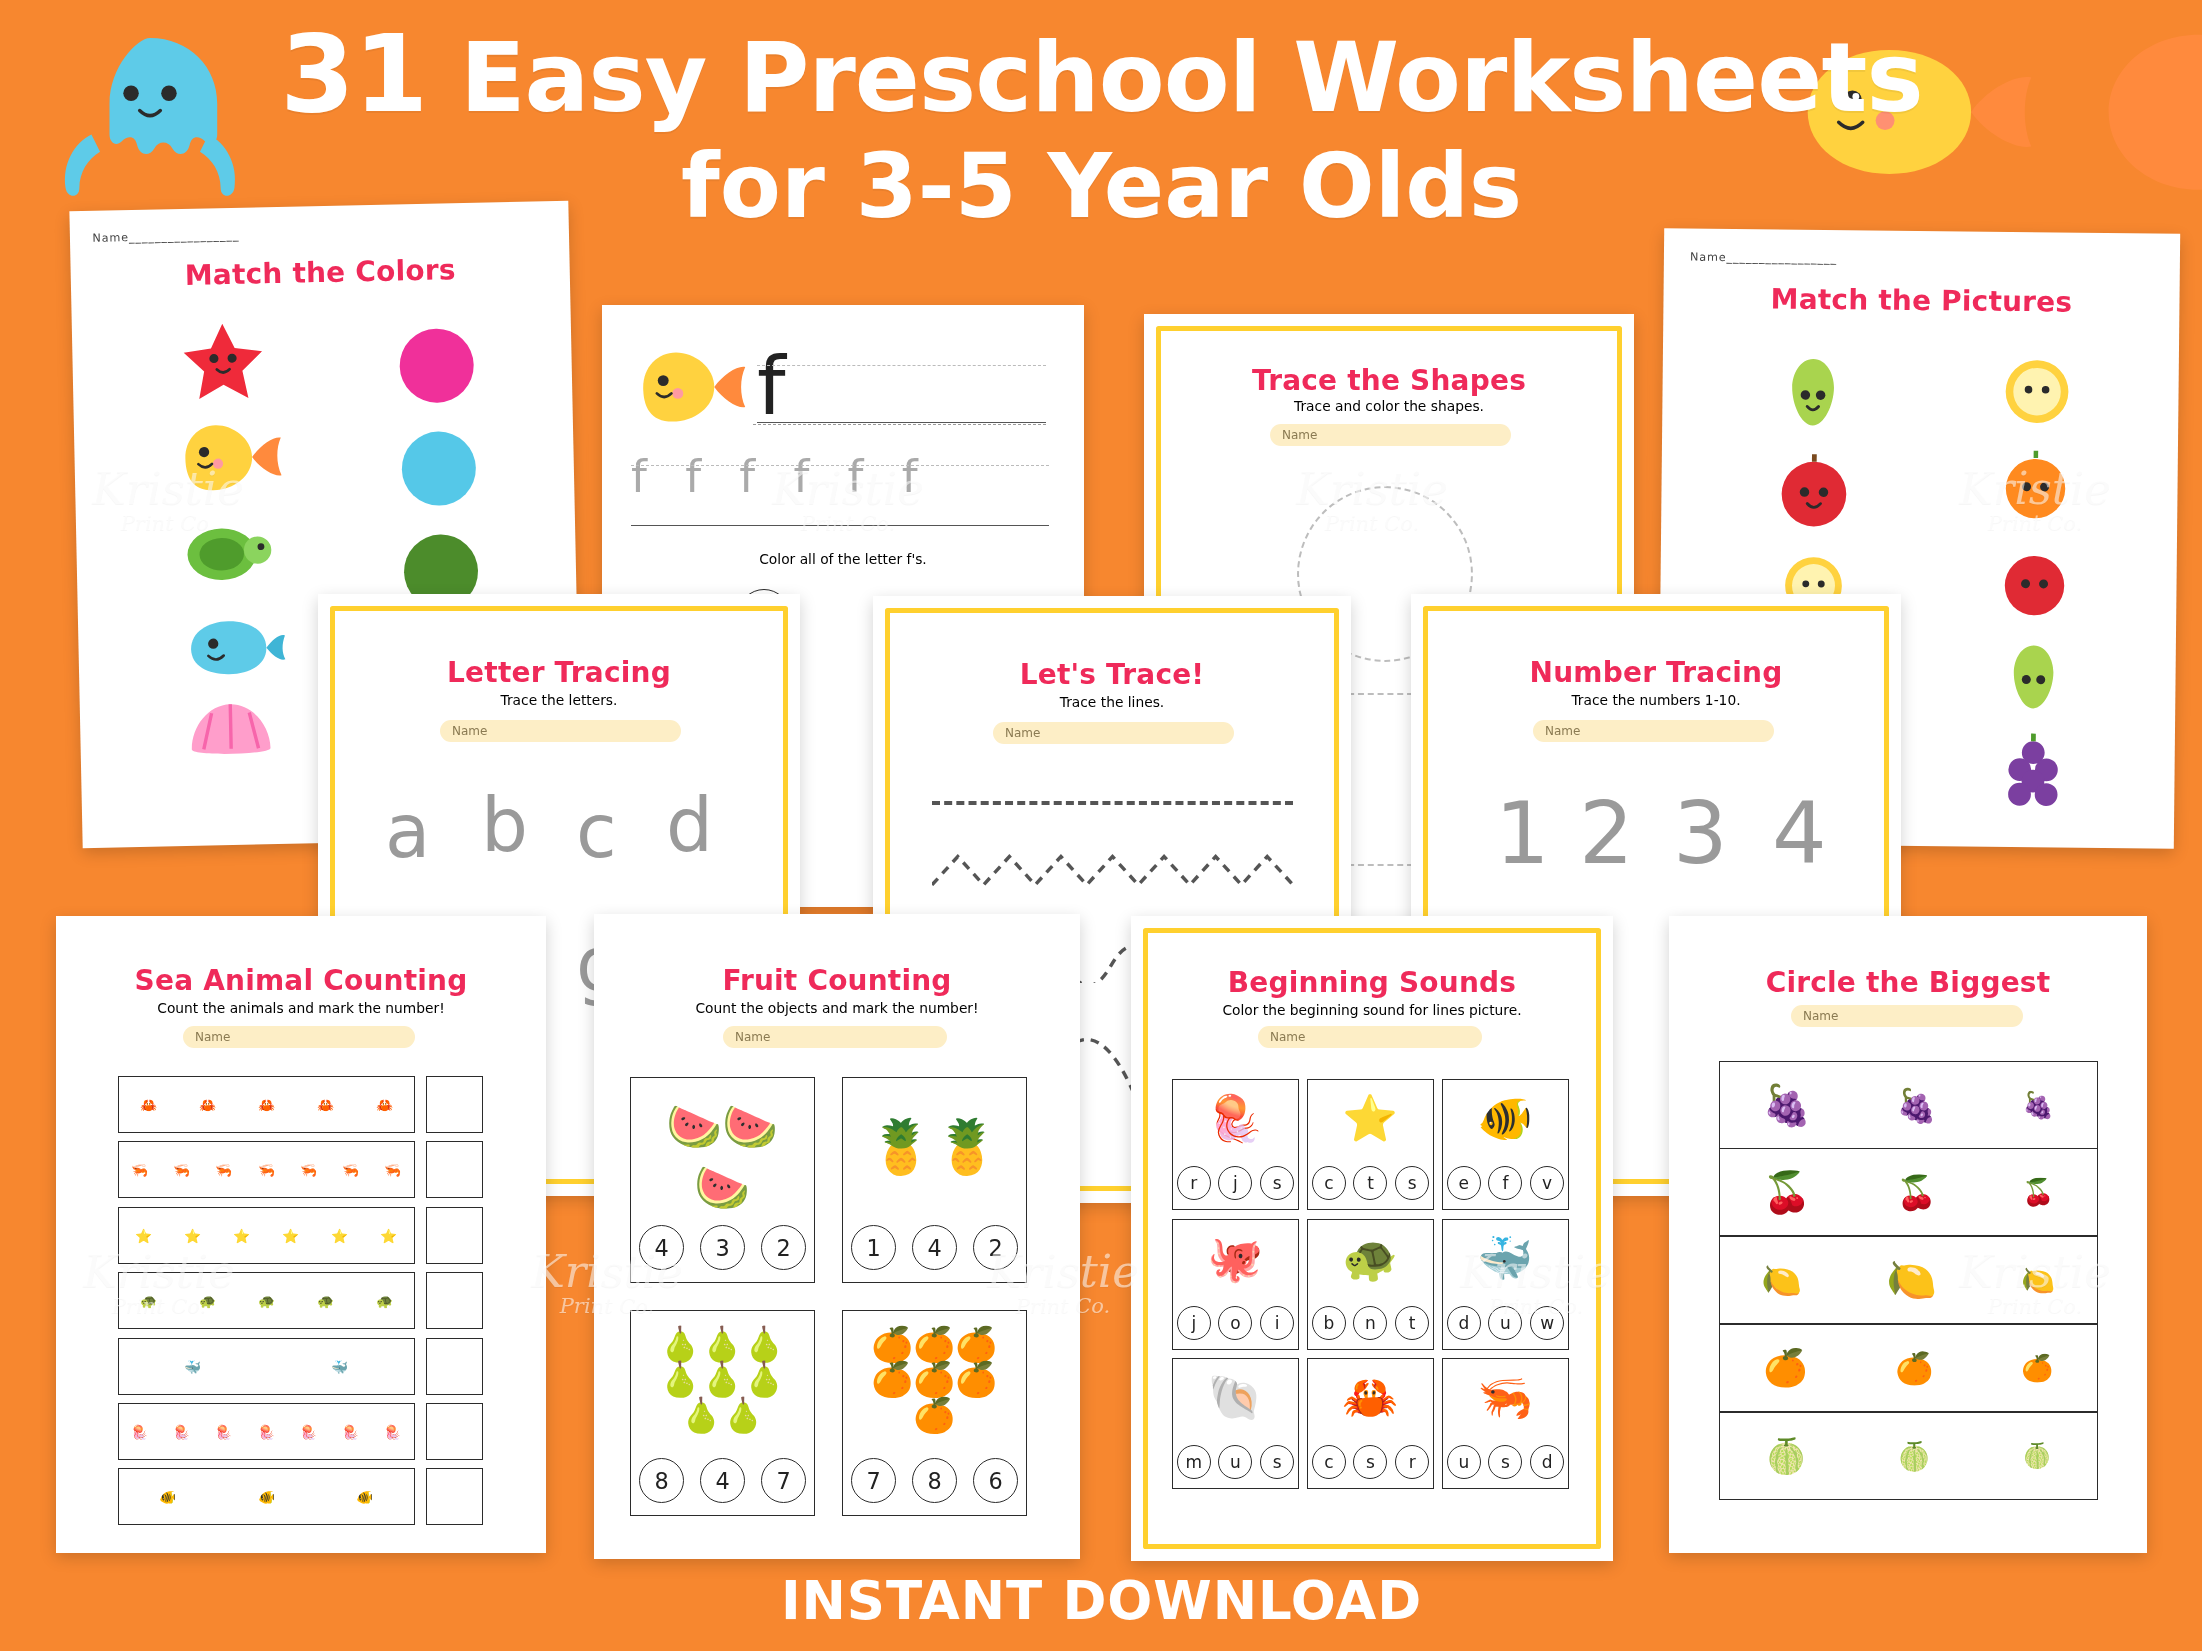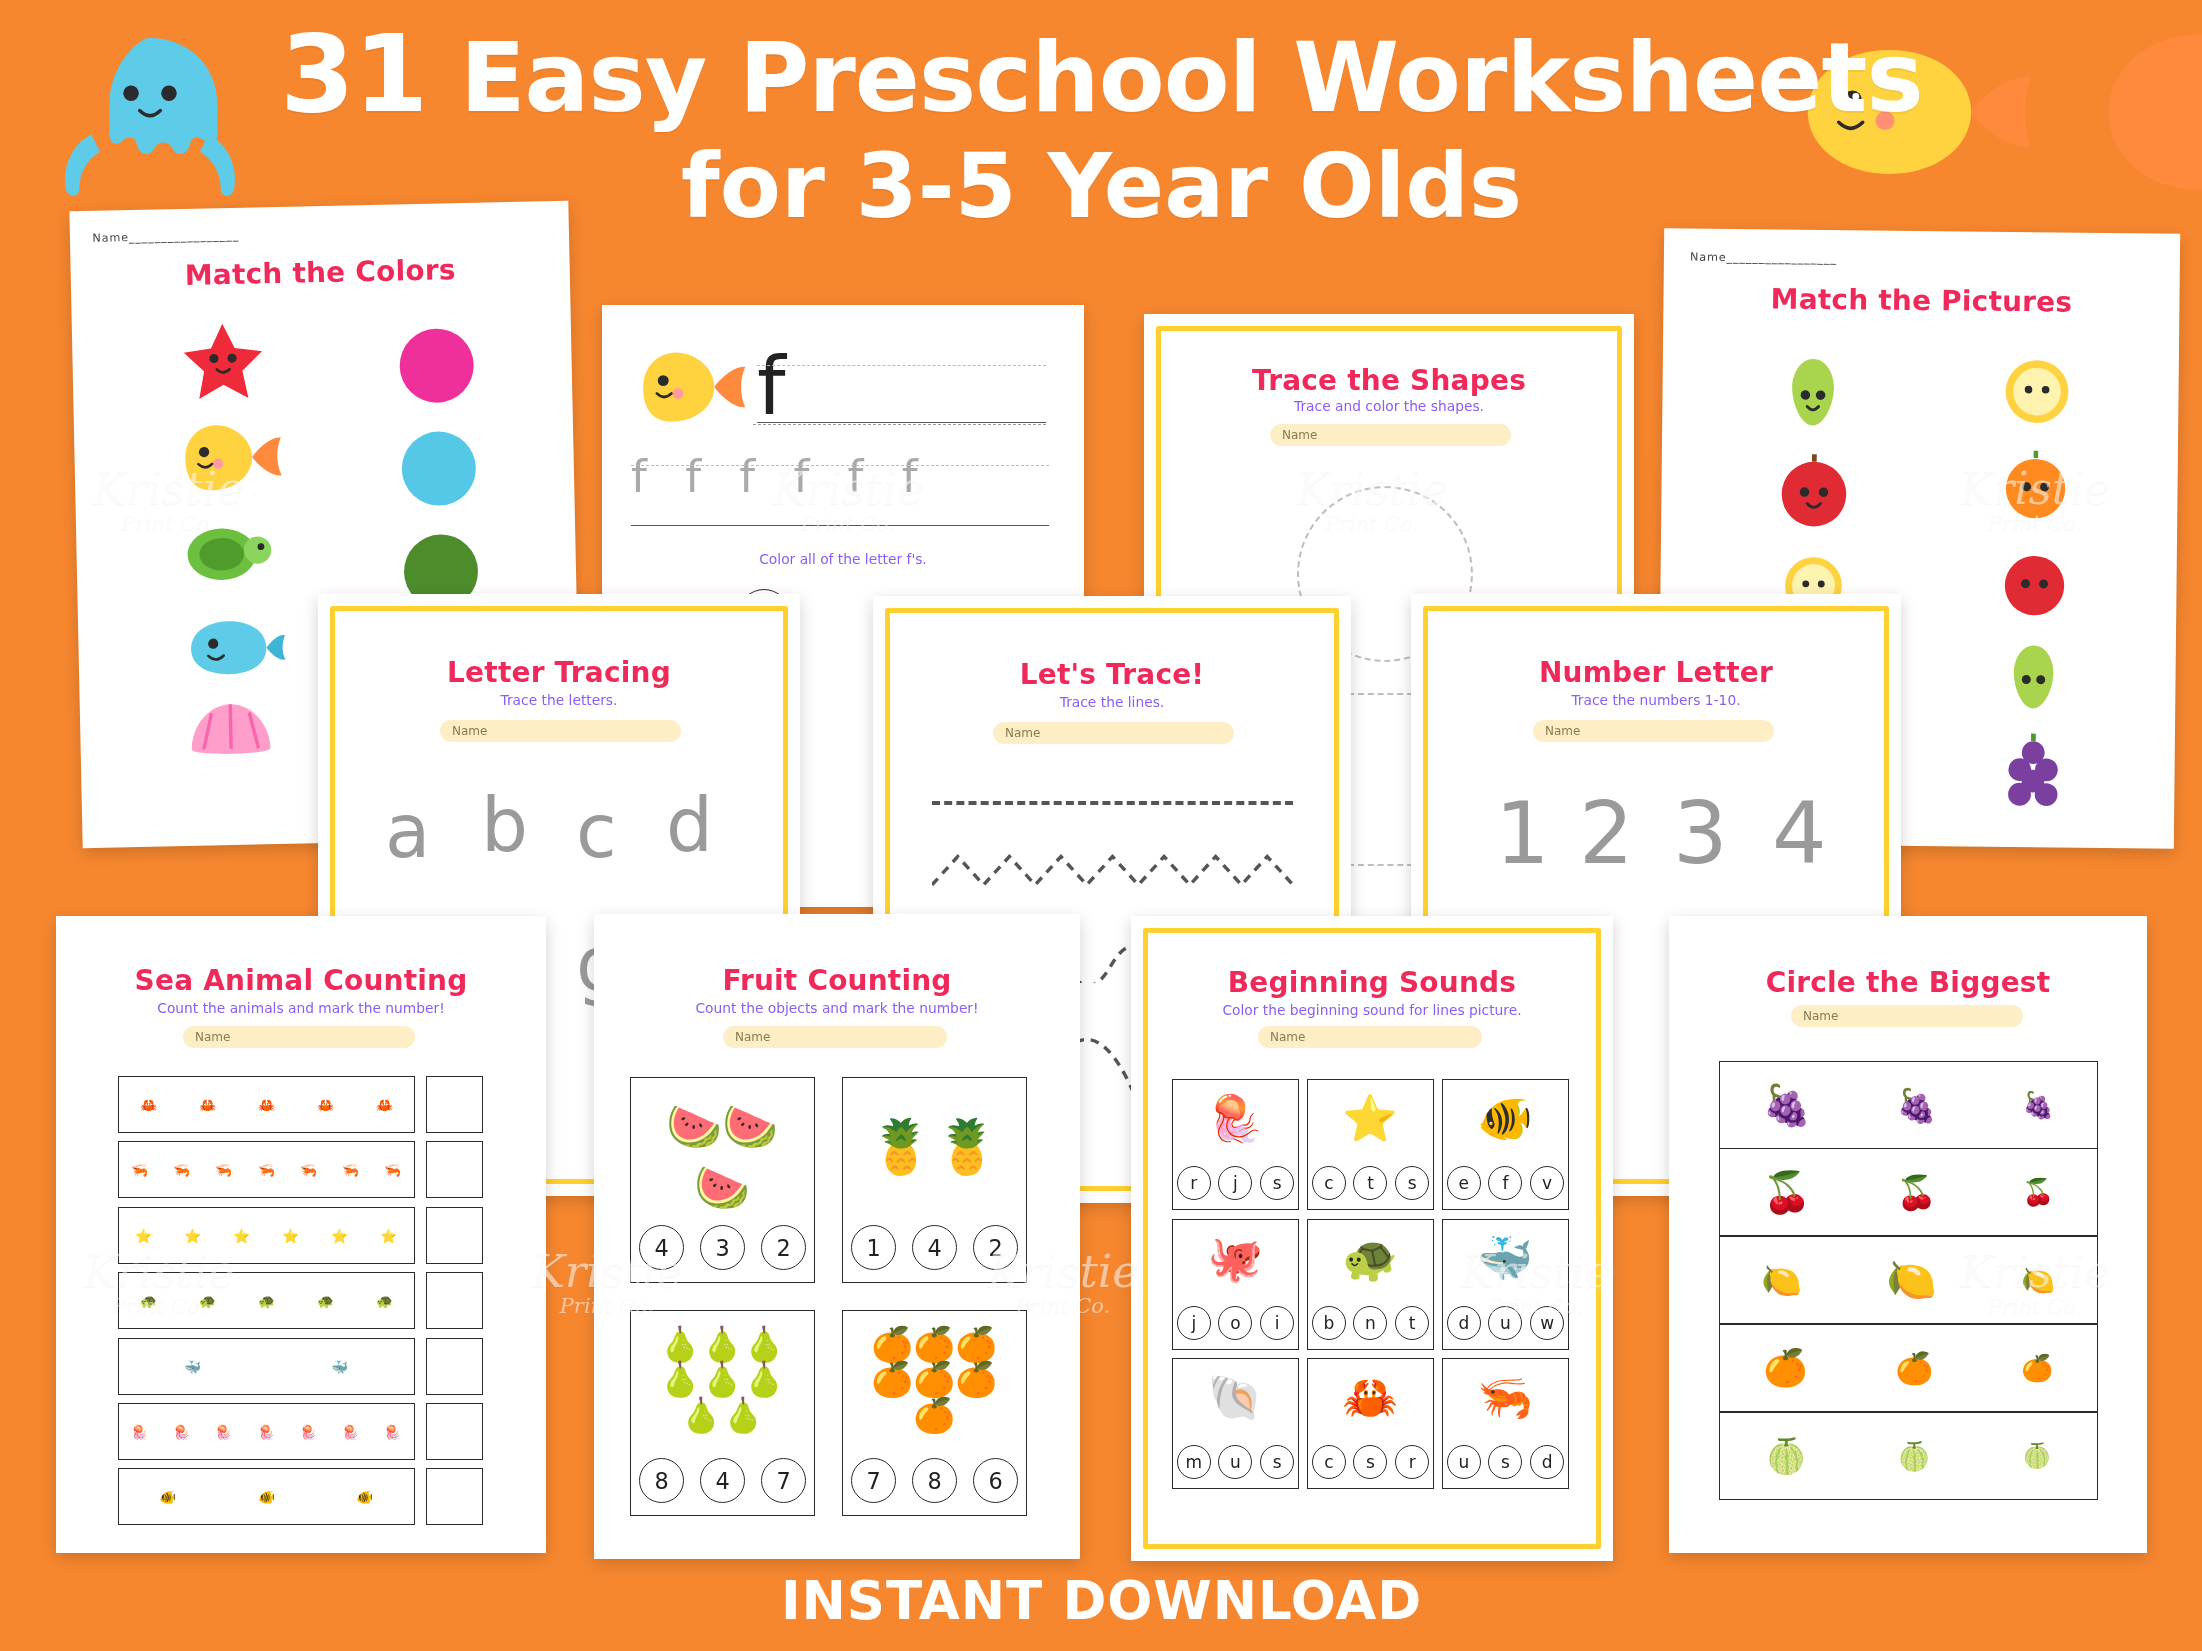--- a/index.html
+++ b/index.html
@@ -41,21 +41,21 @@
   }
   .sheet .inner-border{
     position:absolute;inset:12px;border:5.2px solid #ffd02e;border-radius:2.6px;
   }
   .sh-title{
     position:absolute;left:0;width:100%;text-align:center;
     color:#ef2a5a;font-weight:bold;font-size:28px;letter-spacing:0.2px;
   }
   .sh-sub{
     position:absolute;left:0;width:100%;text-align:center;
-    color:#8b5cf6;font-size:13.8px;
+    color:#000000;font-size:13.8px;
   }
   .namebar{
     position:absolute;height:22.4px;border-radius:11.2px;background:#fdeec6;
     color:#8a7a52;font-size:12px;line-height:22.4px;padding-left:12px;box-sizing:border-box;
   }
   .nameline{
     position:absolute;font-size:11.2px;color:#444;letter-spacing:0.9px;
   }
 
   
@@ -288,21 +288,21 @@
       <path d="M0 50 Q26 4 52 50 T104 50 T156 50 T208 50 T260 50 T312 50 T364 50 T416 50" fill="none" stroke="#555" stroke-width="4" stroke-dasharray="10 8"></path>
     </svg>
 
     <svg style="position:absolute;left:59px;top:422px;width:361px;height:103px" viewBox="0 0 420 120">
       <path d="M0 100 C40 0 80 0 120 100 C160 0 200 0 240 100 C280 0 320 0 360 100" fill="none" stroke="#555" stroke-width="4" stroke-dasharray="10 8"></path>
     </svg>
   </div>
 
   <div class="sheet" style="left:1411px;top:594px;width:490px;height:602px;">
     <div class="inner-border"></div>
-    <div class="sh-title" style="top:62px;">Number Letter</div>
+    <div class="sh-title" style="top:62px;">Number Tracing</div>
     <div class="sh-sub" style="top:98px;">Trace the numbers 1-10.</div>
     <div class="namebar" style="left:122px;top:126px;width:241px;">Name</div>
 
     <div class="dotted-letter" style="left:84px;top:189px;font-size:86px;">1</div>
     <div class="dotted-letter" style="left:168px;top:189px;font-size:86px;">2</div>
     <div class="dotted-letter" style="left:262px;top:189px;font-size:86px;">3</div>
     <div class="dotted-letter" style="left:361px;top:189px;font-size:86px;">4</div>
   </div>
 
   <div class="sheet" style="left:56px;top:916px;width:490px;height:637px;">

